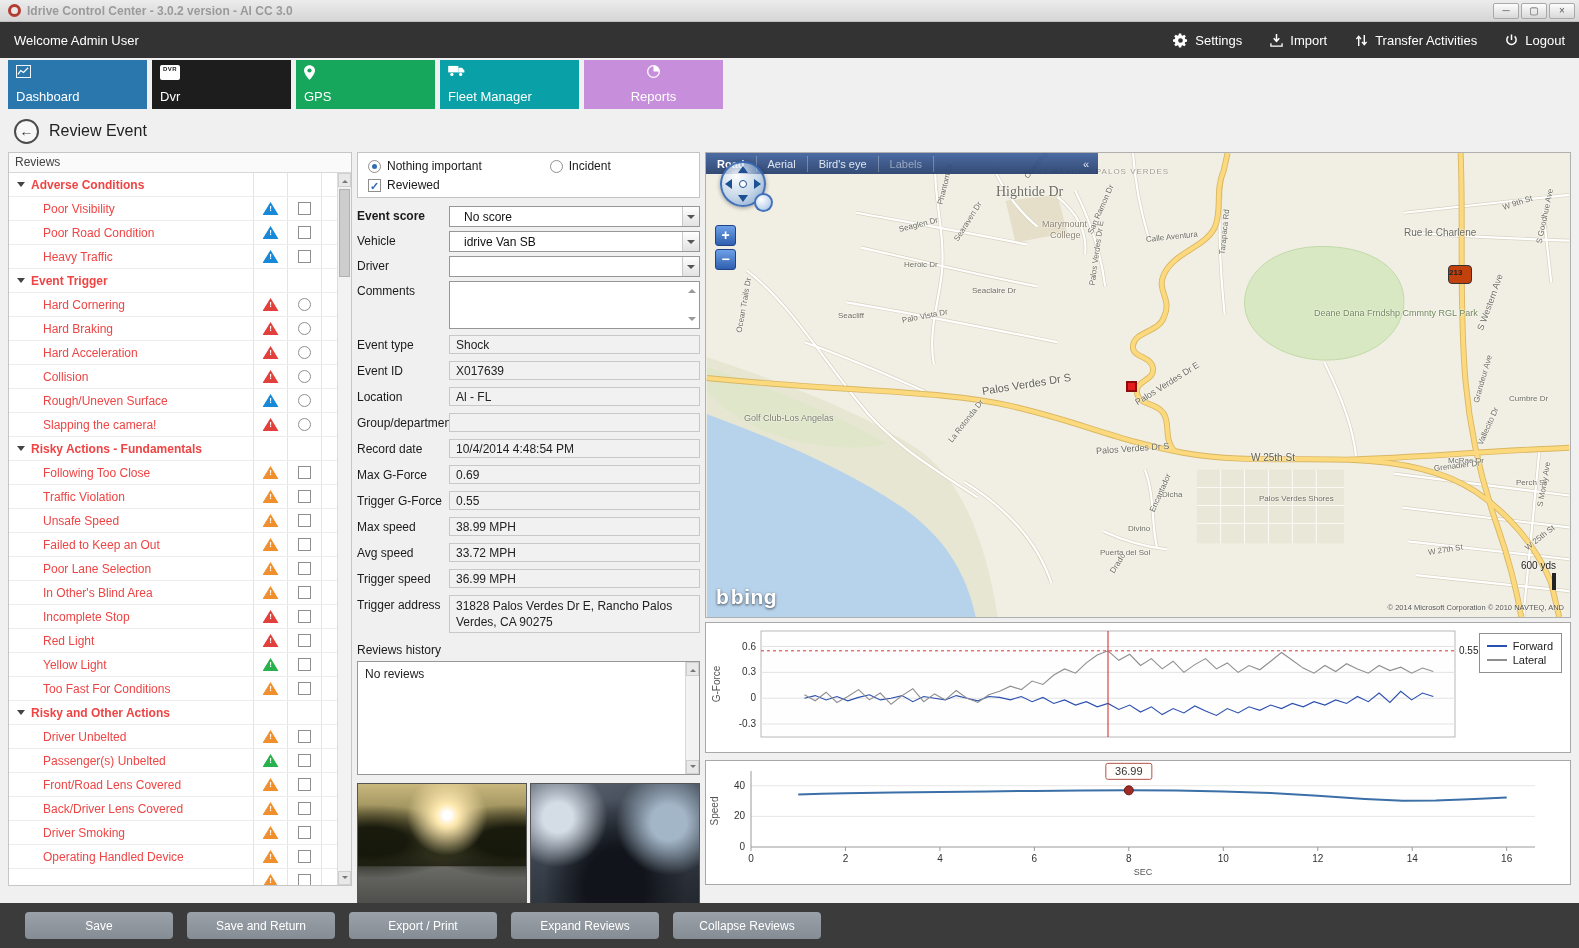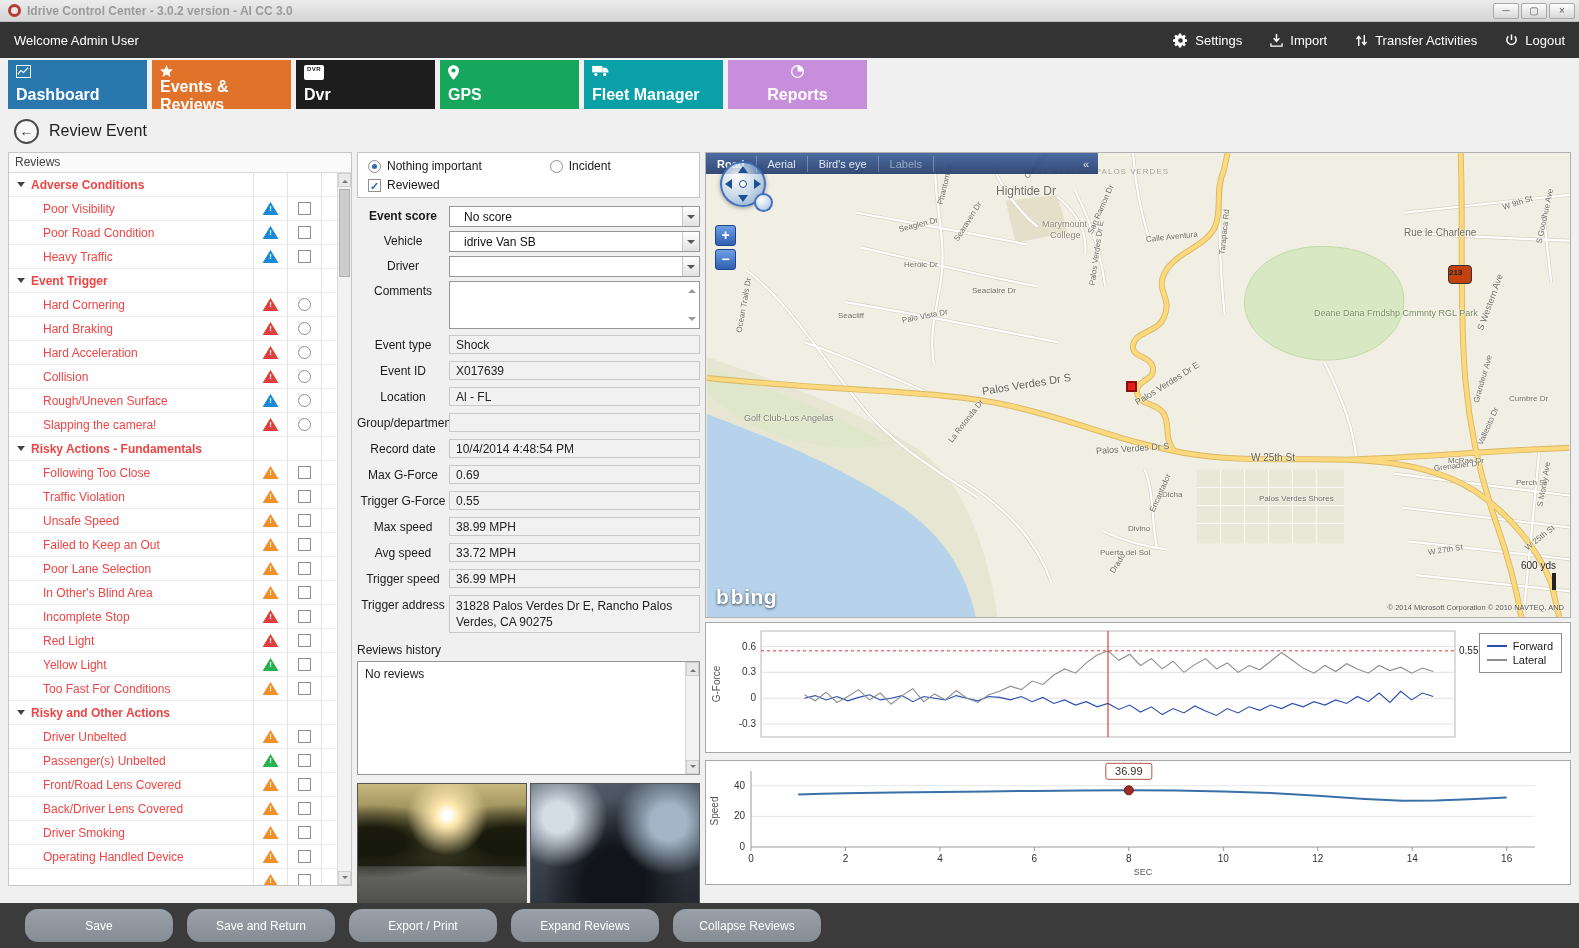--- a/index.html
+++ b/index.html
@@ -21,21 +21,21 @@
     display:flex; align-items:center; padding:0 14px; }
   .welcome { color:#fff; font-size:13px; }
   #nav-actions { margin-left:auto; display:flex; gap:28px; align-items:center; }
   .nav-action { display:flex; gap:7px; align-items:center; color:#fff; font-size:13px; cursor:default; }
   .nav-icon { display:inline-flex; }
 
   
   #tabs { position:absolute; top:60px; left:8px; height:49px; display:flex; gap:5px; }
   .tab { width:139px; height:49px; color:#fff; display:flex; flex-direction:column;
     justify-content:space-between; padding:5px 8px 5px 8px; cursor:default; }
-  .tab-label { font-size:16px; font-weight:bold; }
+  .tab-label { font-size:13px; font-weight:normal; }
   .tab-icon { height:15px; display:inline-flex; }
   .dvr-badge { background:#fff; color:#222; font-size:6px; font-weight:bold; padding:1px 3px; border-radius:2px; letter-spacing:.5px; }
 
   
   .page-header { position:absolute; top:112px; left:0; right:0; height:38px; display:flex; align-items:center; padding-left:14px; }
   .back-btn { width:25px; height:25px; border:2px solid #4b4b4b; border-radius:50%; color:#333;
     font-size:14px; line-height:21px; text-align:center; margin-right:10px; background:#f7f7f7; }
   .page-title { font-size:16px; color:#222; }
 
   
@@ -71,21 +71,21 @@
   .sb-down { bottom:0; } .sb-down::after { border-top-color:#777; }
   .sb-thumb { position:absolute; top:16px; left:1px; width:11px; height:88px; background:#cdcdcd; border:1px solid #b2b2b2; }
 
   
   .form-panel { position:absolute; top:152px; left:357px; width:343px; height:734px; }
   .class-box { background:#fff; border:1px solid #c4c4c4; padding:6px 10px; height:46px; margin-bottom:8px; }
   .class-row { display:flex; gap:0; margin-bottom:5px; }
   .class-opt { display:flex; align-items:center; gap:6px; font-size:12px; color:#1a1a1a; }
   .class-opt:nth-child(2) { margin-left:68px; }
   .f-row { display:flex; margin-bottom:3px; }
-  .f-label { width:92px; font-size:12px; color:#1a1a1a; padding-top:3px; flex:none;text-align:center; }
+  .f-label { width:92px; font-size:12px; color:#1a1a1a; padding-top:3px; flex:none; }
   .f-label.bold { font-weight:bold; }
   .f-ctrl { flex:1; }
   .combo { height:21px; border:1px solid #979797; background:#fff; display:flex; margin-bottom:1px; }
   .combo-val { flex:1; font-size:12px; padding:3px 14px; color:#111; overflow:hidden; white-space:nowrap; }
   .combo-btn { width:17px; border-left:1px solid #c9c9c9; background:linear-gradient(#fefefe,#e2e2e2);
     display:flex; align-items:flex-start; justify-content:center; }
   .dd-arrow { width:0; height:0; border:4px solid transparent; border-top-color:#555; margin-top:8px; }
   .txtarea { height:48px; background:#fff; border:1px solid #979797; position:relative; margin-bottom:3px; }
   .mini-arrow { position:absolute; right:3px; width:0; height:0; border:4px solid transparent; }
   .mini-arrow.up { top:3px; border-bottom-color:#999; }
@@ -154,21 +154,21 @@
   
   .gforce-chart { position:absolute; top:622px; left:705px; width:866px; height:131px; background:#fff; border:1px solid #a8a8a8; }
   .speed-chart  { position:absolute; top:760px; left:705px; width:866px; height:125px; background:#fff; border:1px solid #a8a8a8; }
   .chart-legend { position:absolute; top:10px; right:8px; background:#fff; border:1px solid #8f8f8f; padding:4px 8px 4px 7px; }
   .legend-row { display:flex; align-items:center; gap:6px; font-size:11px; color:#222; margin:2px 0; }
   .legend-swatch { width:20px; border-top:2px solid; display:inline-block; }
 
   
   .footer { position:absolute; left:0; right:0; bottom:0; height:45px; background:#3b3b3b;
     display:flex; align-items:center; padding-left:25px; gap:14px; }
-  .footer-btn { width:148px; height:33px; border:none; border-radius:13px; color:#fff; font-size:12px;
+  .footer-btn { width:148px; height:27px; border:none; border-radius:4px; color:#fff; font-size:12px;
     font-family:"Liberation Sans",sans-serif; background:linear-gradient(#9aa1a9,#858c94); }
 </style>
 </head>
 <body>
 
 <div class="titlebar">
   <span class="app-icon"></span>
   <span class="titlebar-text">Idrive Control Center - 3.0.2 version - Al CC 3.0</span>
   <span class="win-btns">
     <span class="win-btn">─</span>
@@ -220,28 +220,20 @@
 
 <div id="tabs">
     <div class="tab" style="background: rgb(42, 119, 174);">
       <span class="tab-icon">
         <svg viewBox="0 0 16 14" width="15" height="13">
           <rect x="0.5" y="0.5" width="15" height="13" fill="none" stroke="#fff"></rect>
           <polyline points="2,10 5,6 8,8 13,3" fill="none" stroke="#fff" stroke-width="1.3"></polyline>
         </svg>
       </span>
       <span class="tab-label">Dashboard</span>
-    </div>
-    <div class="tab active" style="background: rgb(224, 114, 42);">
-      <span class="tab-icon">
-        <svg viewBox="0 0 14 14" width="13" height="13">
-          <path d="M7 0l2 4.5 4.8.4-3.6 3.2 1.1 4.7L7 10.3 2.7 12.8l1.1-4.7L.2 4.9 5 4.5z" fill="#fff"></path>
-        </svg>
-      </span>
-      <span class="tab-label">Events &amp; Reviews</span>
     </div>
     <div class="tab" style="background: rgb(29, 29, 29);">
       <span class="tab-icon">
         <span class="dvr-badge">DVR</span>
       </span>
       <span class="tab-label">Dvr</span>
     </div>
     <div class="tab" style="background: rgb(22, 167, 92);">
       <span class="tab-icon">
         <svg viewBox="0 0 12 16" width="11" height="15">
@@ -856,21 +848,21 @@
   <div id="map-labels">
       <div class="map-label" style="left: 318px; top: 14px; font-size: 8px; color: rgb(155, 155, 139); letter-spacing: 1px;">EAST RANCHO PALOS VERDES</div>
       <div class="map-label" style="left: 336px; top: 66px; font-size: 9px; color: rgb(141, 132, 114);">Marymount</div>
       <div class="map-label" style="left: 344px; top: 77px; font-size: 9px; color: rgb(141, 132, 114);">College</div>
       <div class="map-label" style="left: 440px; top: 82px; font-size: 8px; transform: rotate(-6deg);">Calle Aventura</div>
       <div class="map-label" style="left: 698px; top: 74px; font-size: 10px;">Rue le Charlene</div>
       <div class="map-label" style="left: 797px; top: 50px; font-size: 8px; transform: rotate(-18deg);">W 9th St</div>
       <div class="map-label" style="left: 833px; top: 86px; font-size: 8px; transform: rotate(-78deg);">S Goodhue Ave</div>
       <div class="map-label" style="left: 516px; top: 97px; font-size: 8px; transform: rotate(-84deg);">Tarapaca Rd</div>
       <div class="map-label" style="left: 384px; top: 76px; font-size: 8px; transform: rotate(-66deg);">San Ramon Dr</div>
-      <div class="map-label" style="left: 290px; top: 31px; font-size: 12px;">Hightide Dr</div>
+      <div class="map-label" style="left: 290px; top: 31px; font-size: 14px; font-family: Liberation Serif, serif;">Hightide Dr</div>
       <div class="map-label" style="left: 320px; top: 20px; font-size: 8px; transform: rotate(-52deg);">Coastsights Dr</div>
       <div class="map-label" style="left: 234px; top: 47px; font-size: 8px; transform: rotate(-76deg);">Phantom Dr</div>
       <div class="map-label" style="left: 250px; top: 83px; font-size: 8px; transform: rotate(-58deg);">Searaven Dr</div>
       <div class="map-label" style="left: 193px; top: 72px; font-size: 8px; transform: rotate(-14deg);">Seaglen Dr</div>
       <div class="map-label" style="left: 198px; top: 107px; font-size: 8px;">Heroic Dr</div>
       <div class="map-label" style="left: 266px; top: 133px; font-size: 8px;">Seaclaire Dr</div>
       <div class="map-label" style="left: 386px; top: 128px; font-size: 8px; transform: rotate(-82deg);">Palos Verdes Dr E</div>
       <div class="map-label" style="left: 608px; top: 155px; font-size: 9px; color: rgb(114, 135, 87);">Deane Dana Frndshp Cmmnty RGL Park</div>
       <div class="map-label" style="left: 774px; top: 172px; font-size: 9px; transform: rotate(-70deg);">S Western Ave</div>
       <div class="map-label" style="left: 132px; top: 158px; font-size: 8px;">Seacliff</div>

